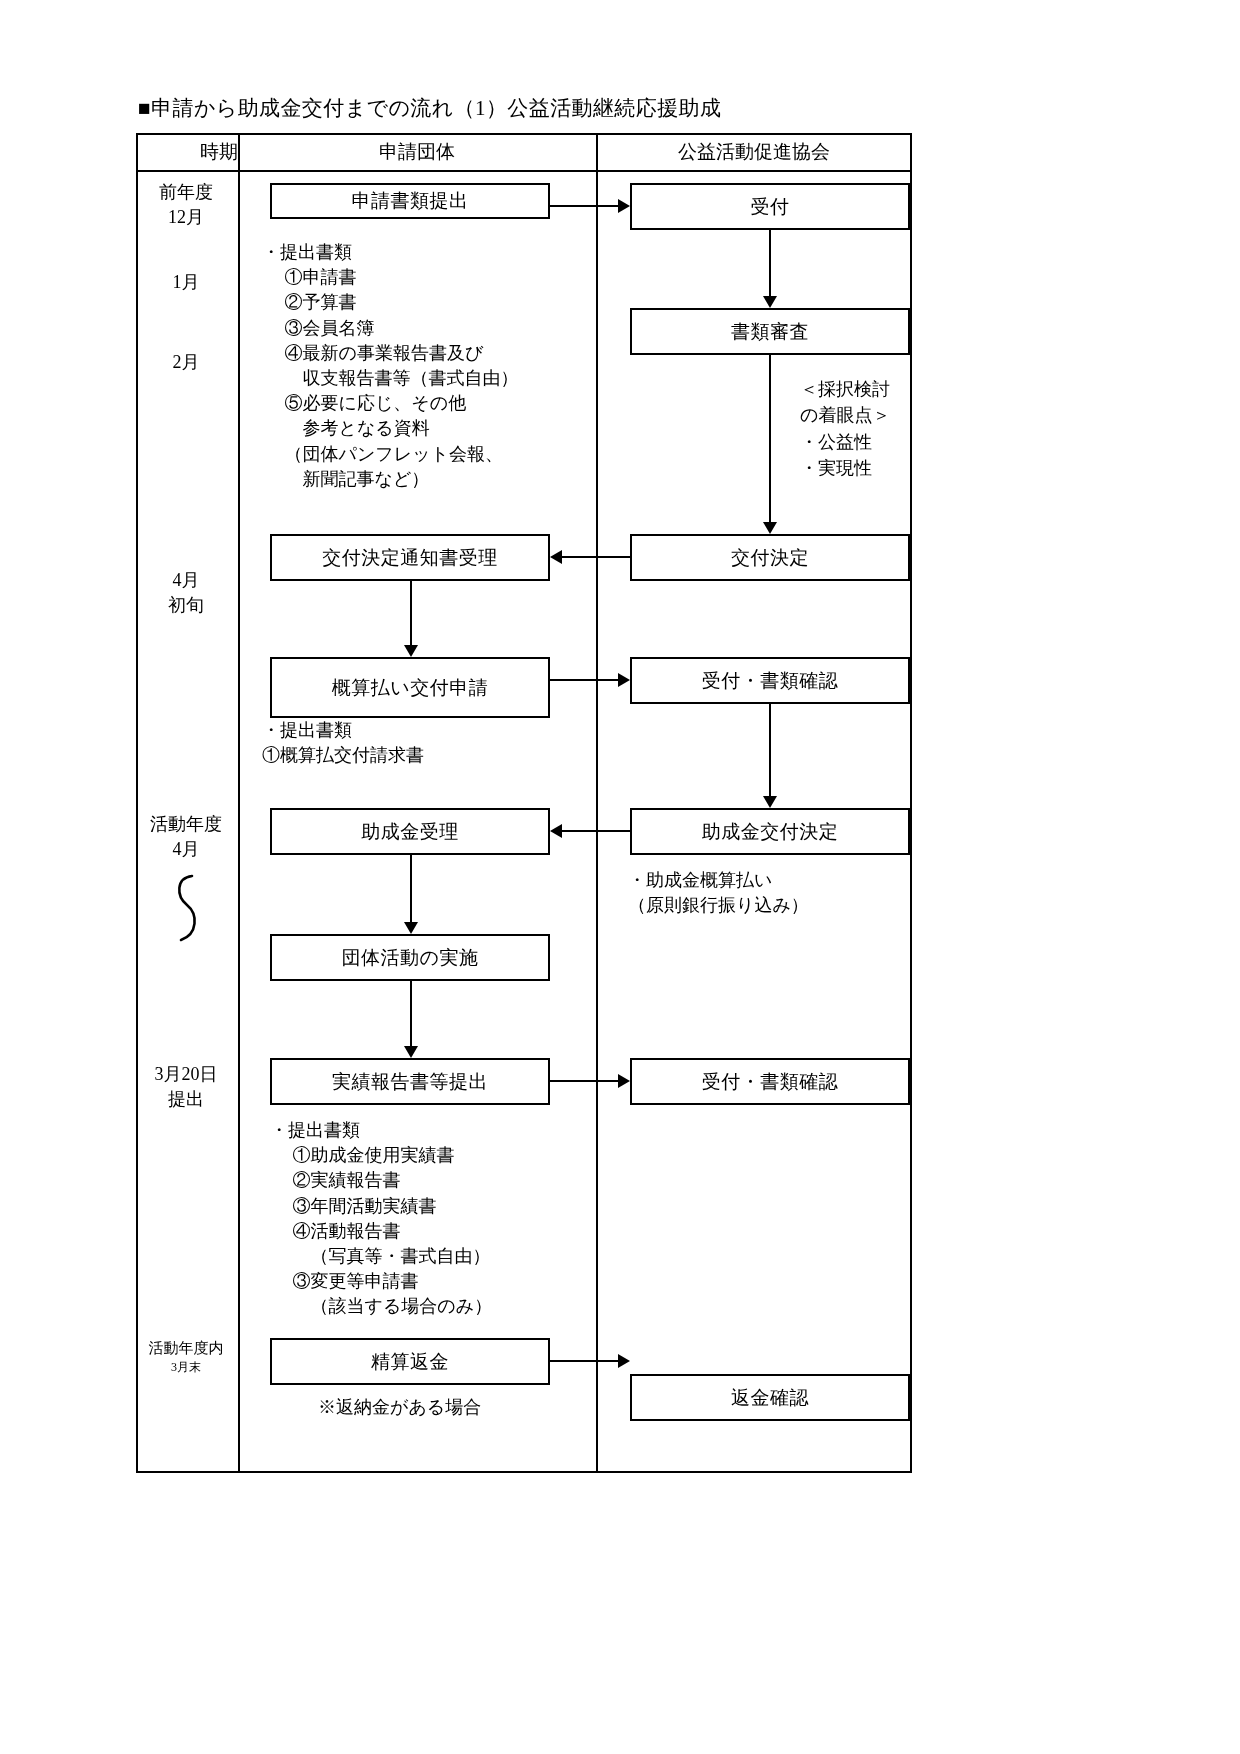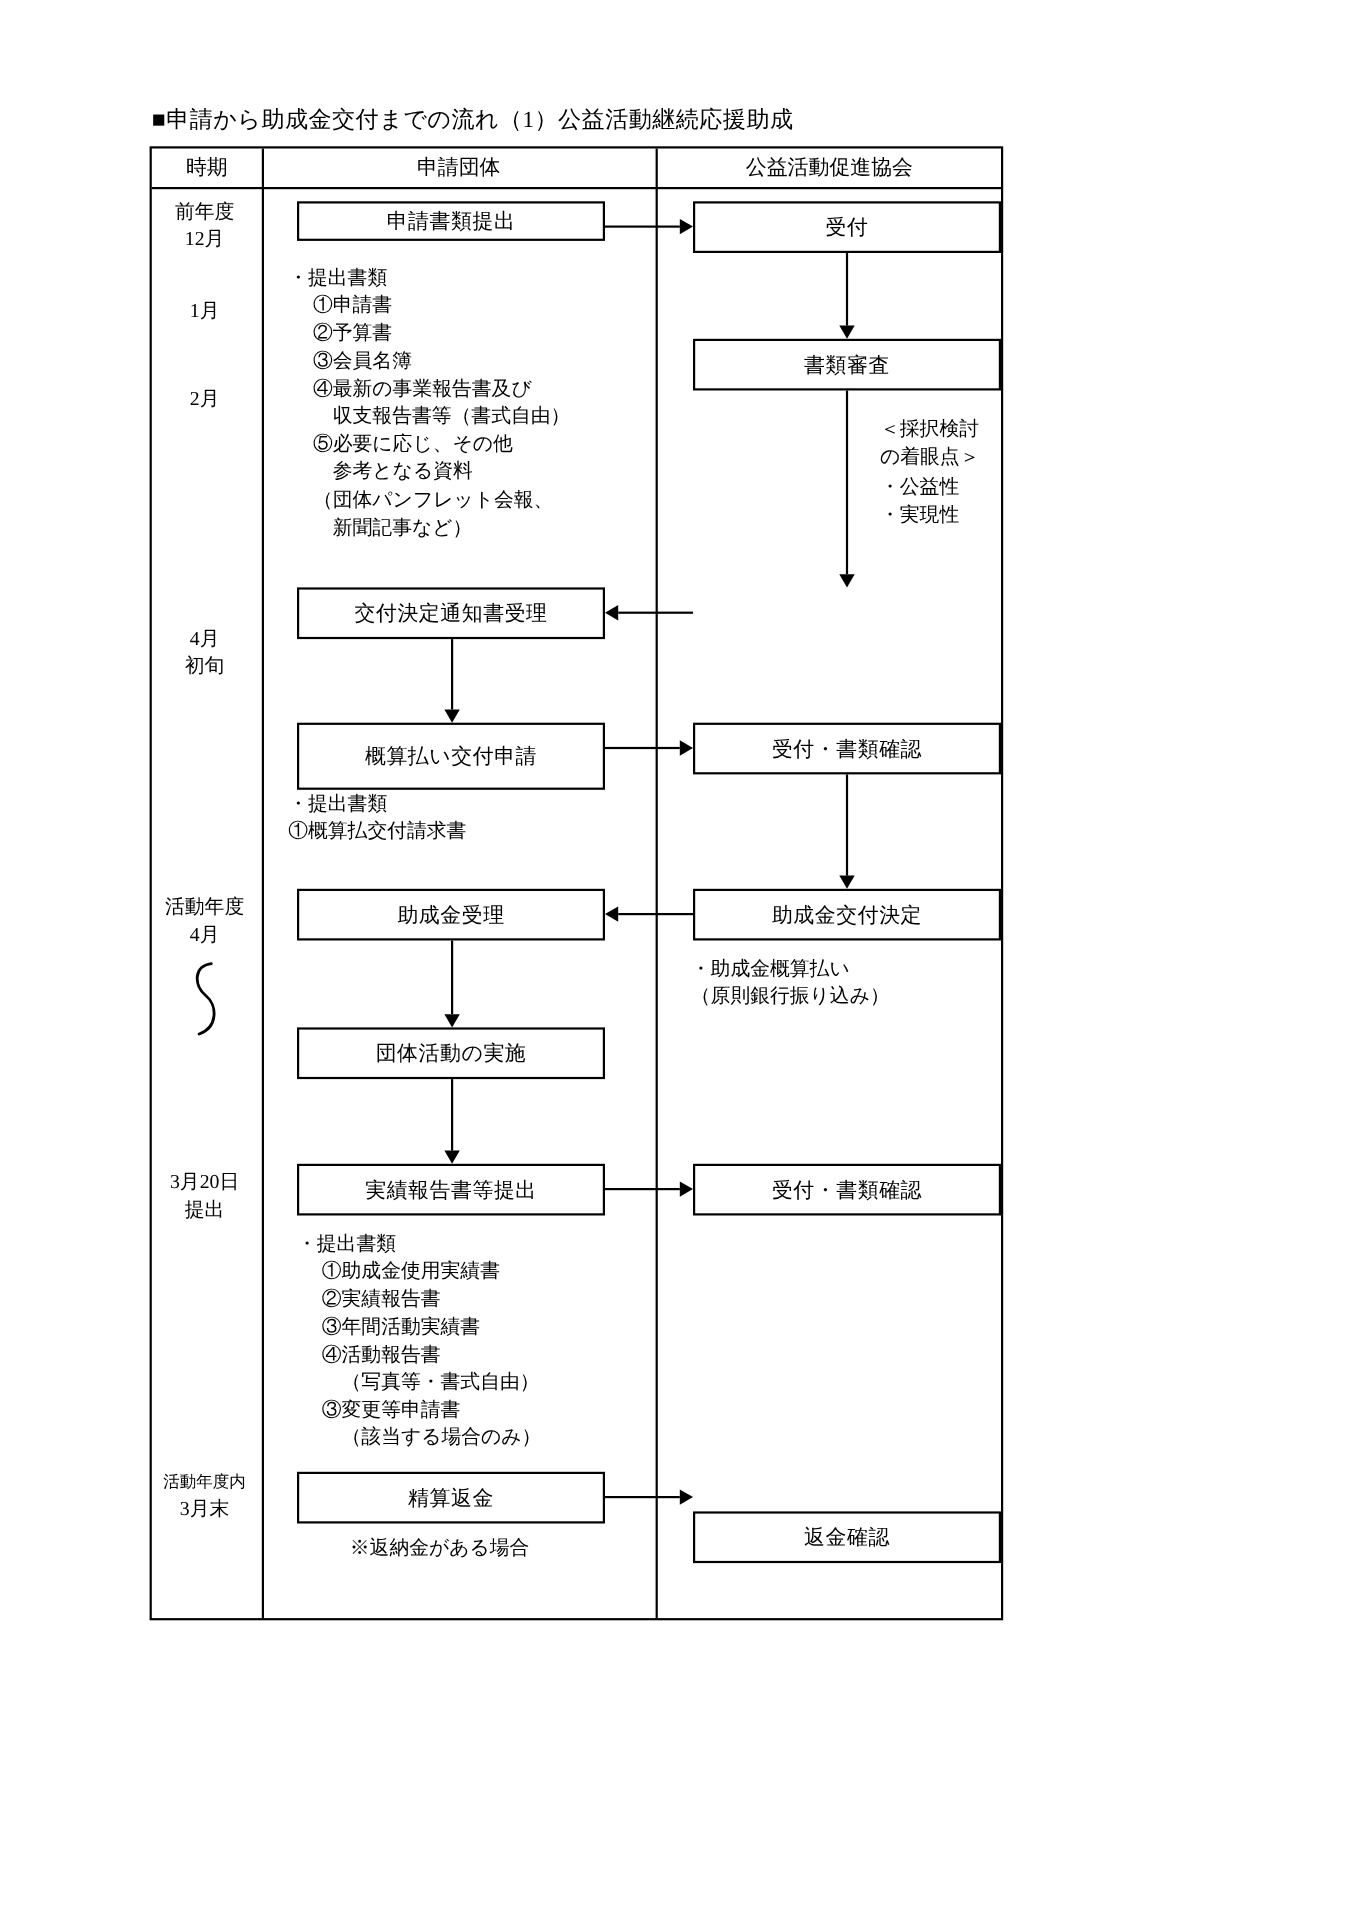--- a/index.html
+++ b/index.html
@@ -59,21 +59,21 @@
     height: 0;
     border-top: 2px solid #000;
   }
   .th {
     position: absolute;
     top: 4px;
     font-size: 19px;
     text-align: center;
     white-space: nowrap;
   }
-  .th.t1 { left: 0px;   width: 100px; }
+  .th.t1 { left: 0px;   width: 100px; text-align: right; }
   .th.t2 { left: 100px; width: 358px; }
   .th.t3 { left: 458px; width: 316px; }
 
   
   .node {
     position: absolute;
     border: 2px solid #000;
     box-sizing: border-box;
     display: flex;
     align-items: center;
@@ -177,41 +177,42 @@
     <svg width="36" height="72" viewBox="0 0 36 72">
       <path d="M22 4 C6 6, 6 24, 17 33 C28 42, 28 62, 11 68" fill="none" stroke="#000" stroke-width="2.6" stroke-linecap="round"></path>
     </svg>
   </div>
   <div class="tlabel" style="left:140px; top:1062px; width:92px;">
     <div>3月20日</div>
     <div>提出</div>
   </div>
   <div class="tlabel small" style="left:134px; top:1338px; width:104px;">
     <div>活動年度内</div>
-    <div style="font-size:18px;">3月末</div>
+    <div style="font-size:12px;">3月末</div>
   </div>
 
   <div class="node" style="left:270px; top:183px; width:280px; height:36px;">申請書類提出</div>
 
   <div class="node" style="left:270px; top:534px; width:280px; height:47px;">交付決定通知書受理</div>
 
   <div class="node" style="left:270px; top:657px; width:280px; height:61px;">概算払い交付申請</div>
 
   <div class="node" style="left:270px; top:808px; width:280px; height:47px;">助成金受理</div>
 
   <div class="node" style="left:270px; top:934px; width:280px; height:47px;">団体活動の実施</div>
 
   <div class="node" style="left:270px; top:1058px; width:280px; height:47px;">実績報告書等提出</div>
 
   <div class="node" style="left:270px; top:1338px; width:280px; height:47px;">精算返金</div>
 
   <div class="node" style="left:630px; top:183px; width:280px; height:47px;">受付</div>
 
   <div class="node" style="left:630px; top:308px; width:280px; height:47px;">書類審査</div>
 
+  <div class="node" style="left:630px; top:534px; width:280px; height:47px;">交付決定</div>
 
   <div class="node" style="left:630px; top:657px; width:280px; height:47px;">受付・書類確認</div>
 
   <div class="node" style="left:630px; top:808px; width:280px; height:47px;">助成金交付決定</div>
 
   <div class="node" style="left:630px; top:1058px; width:280px; height:47px;">受付・書類確認</div>
 
   <div class="node" style="left:630px; top:1338px; width:280px; height:47px;margin-top:36px;">返金確認</div>
 
   <div class="h-line" style="left:550px; top:205px; width:68px;"></div>

